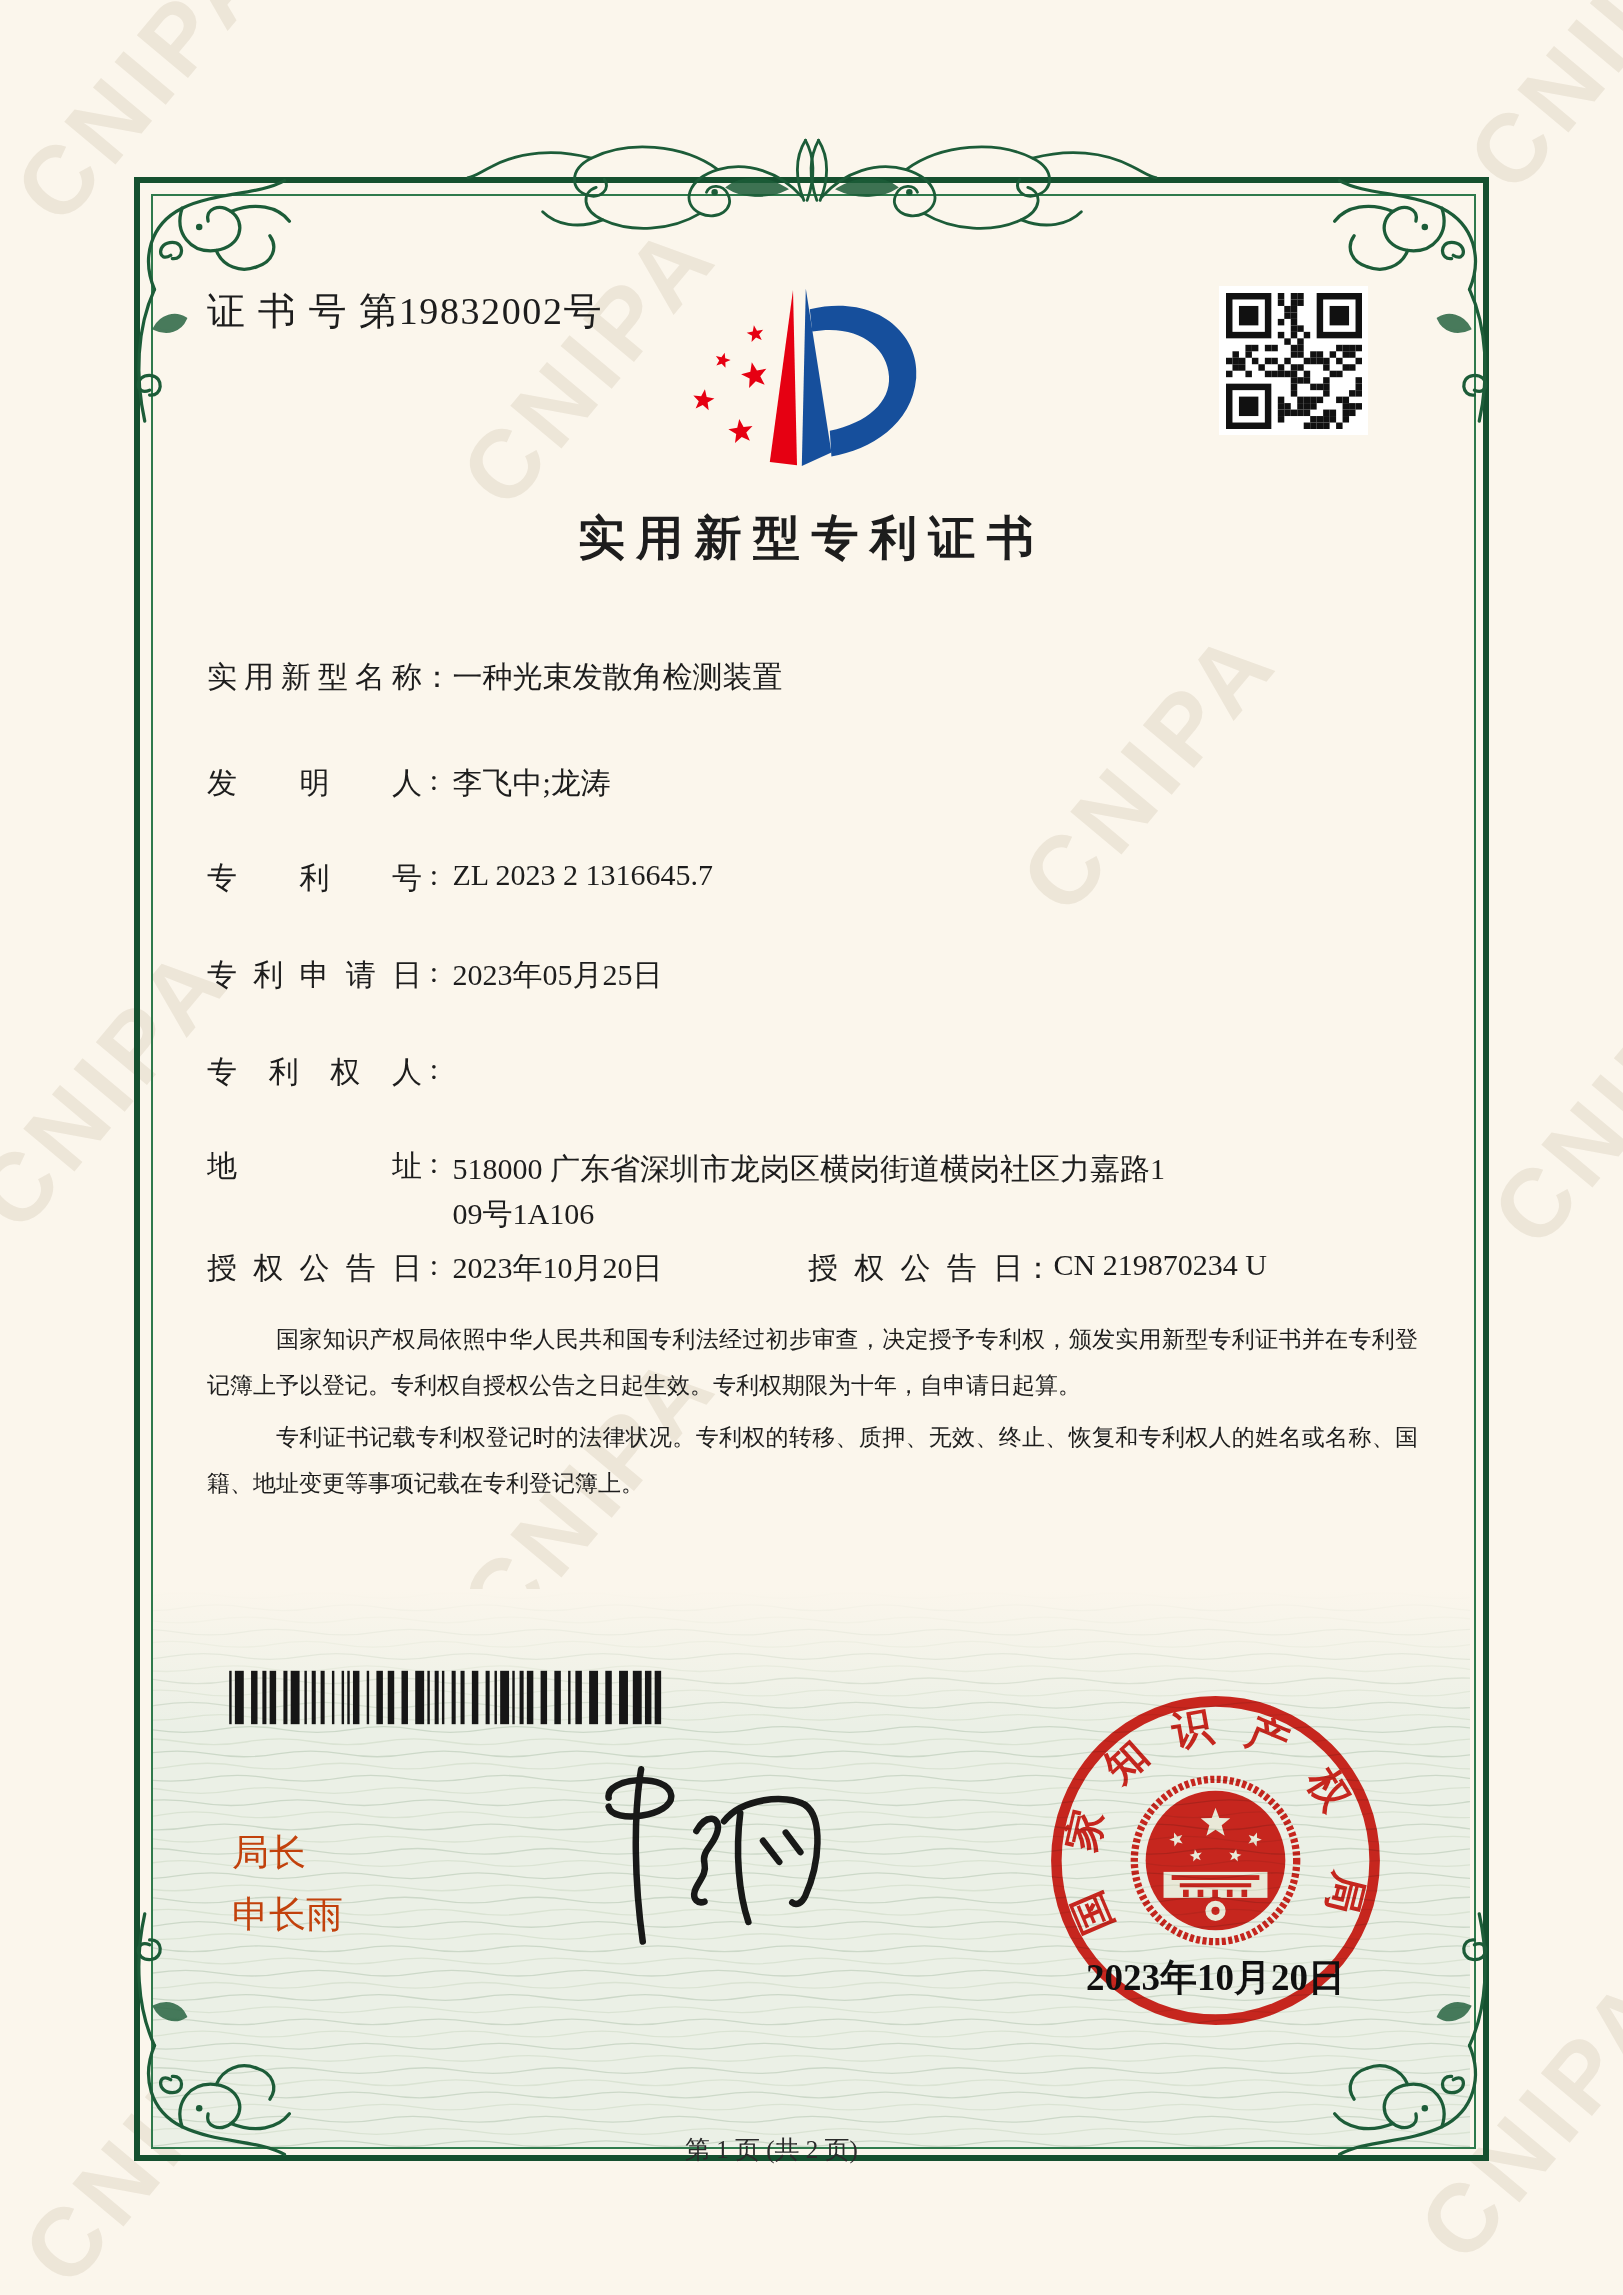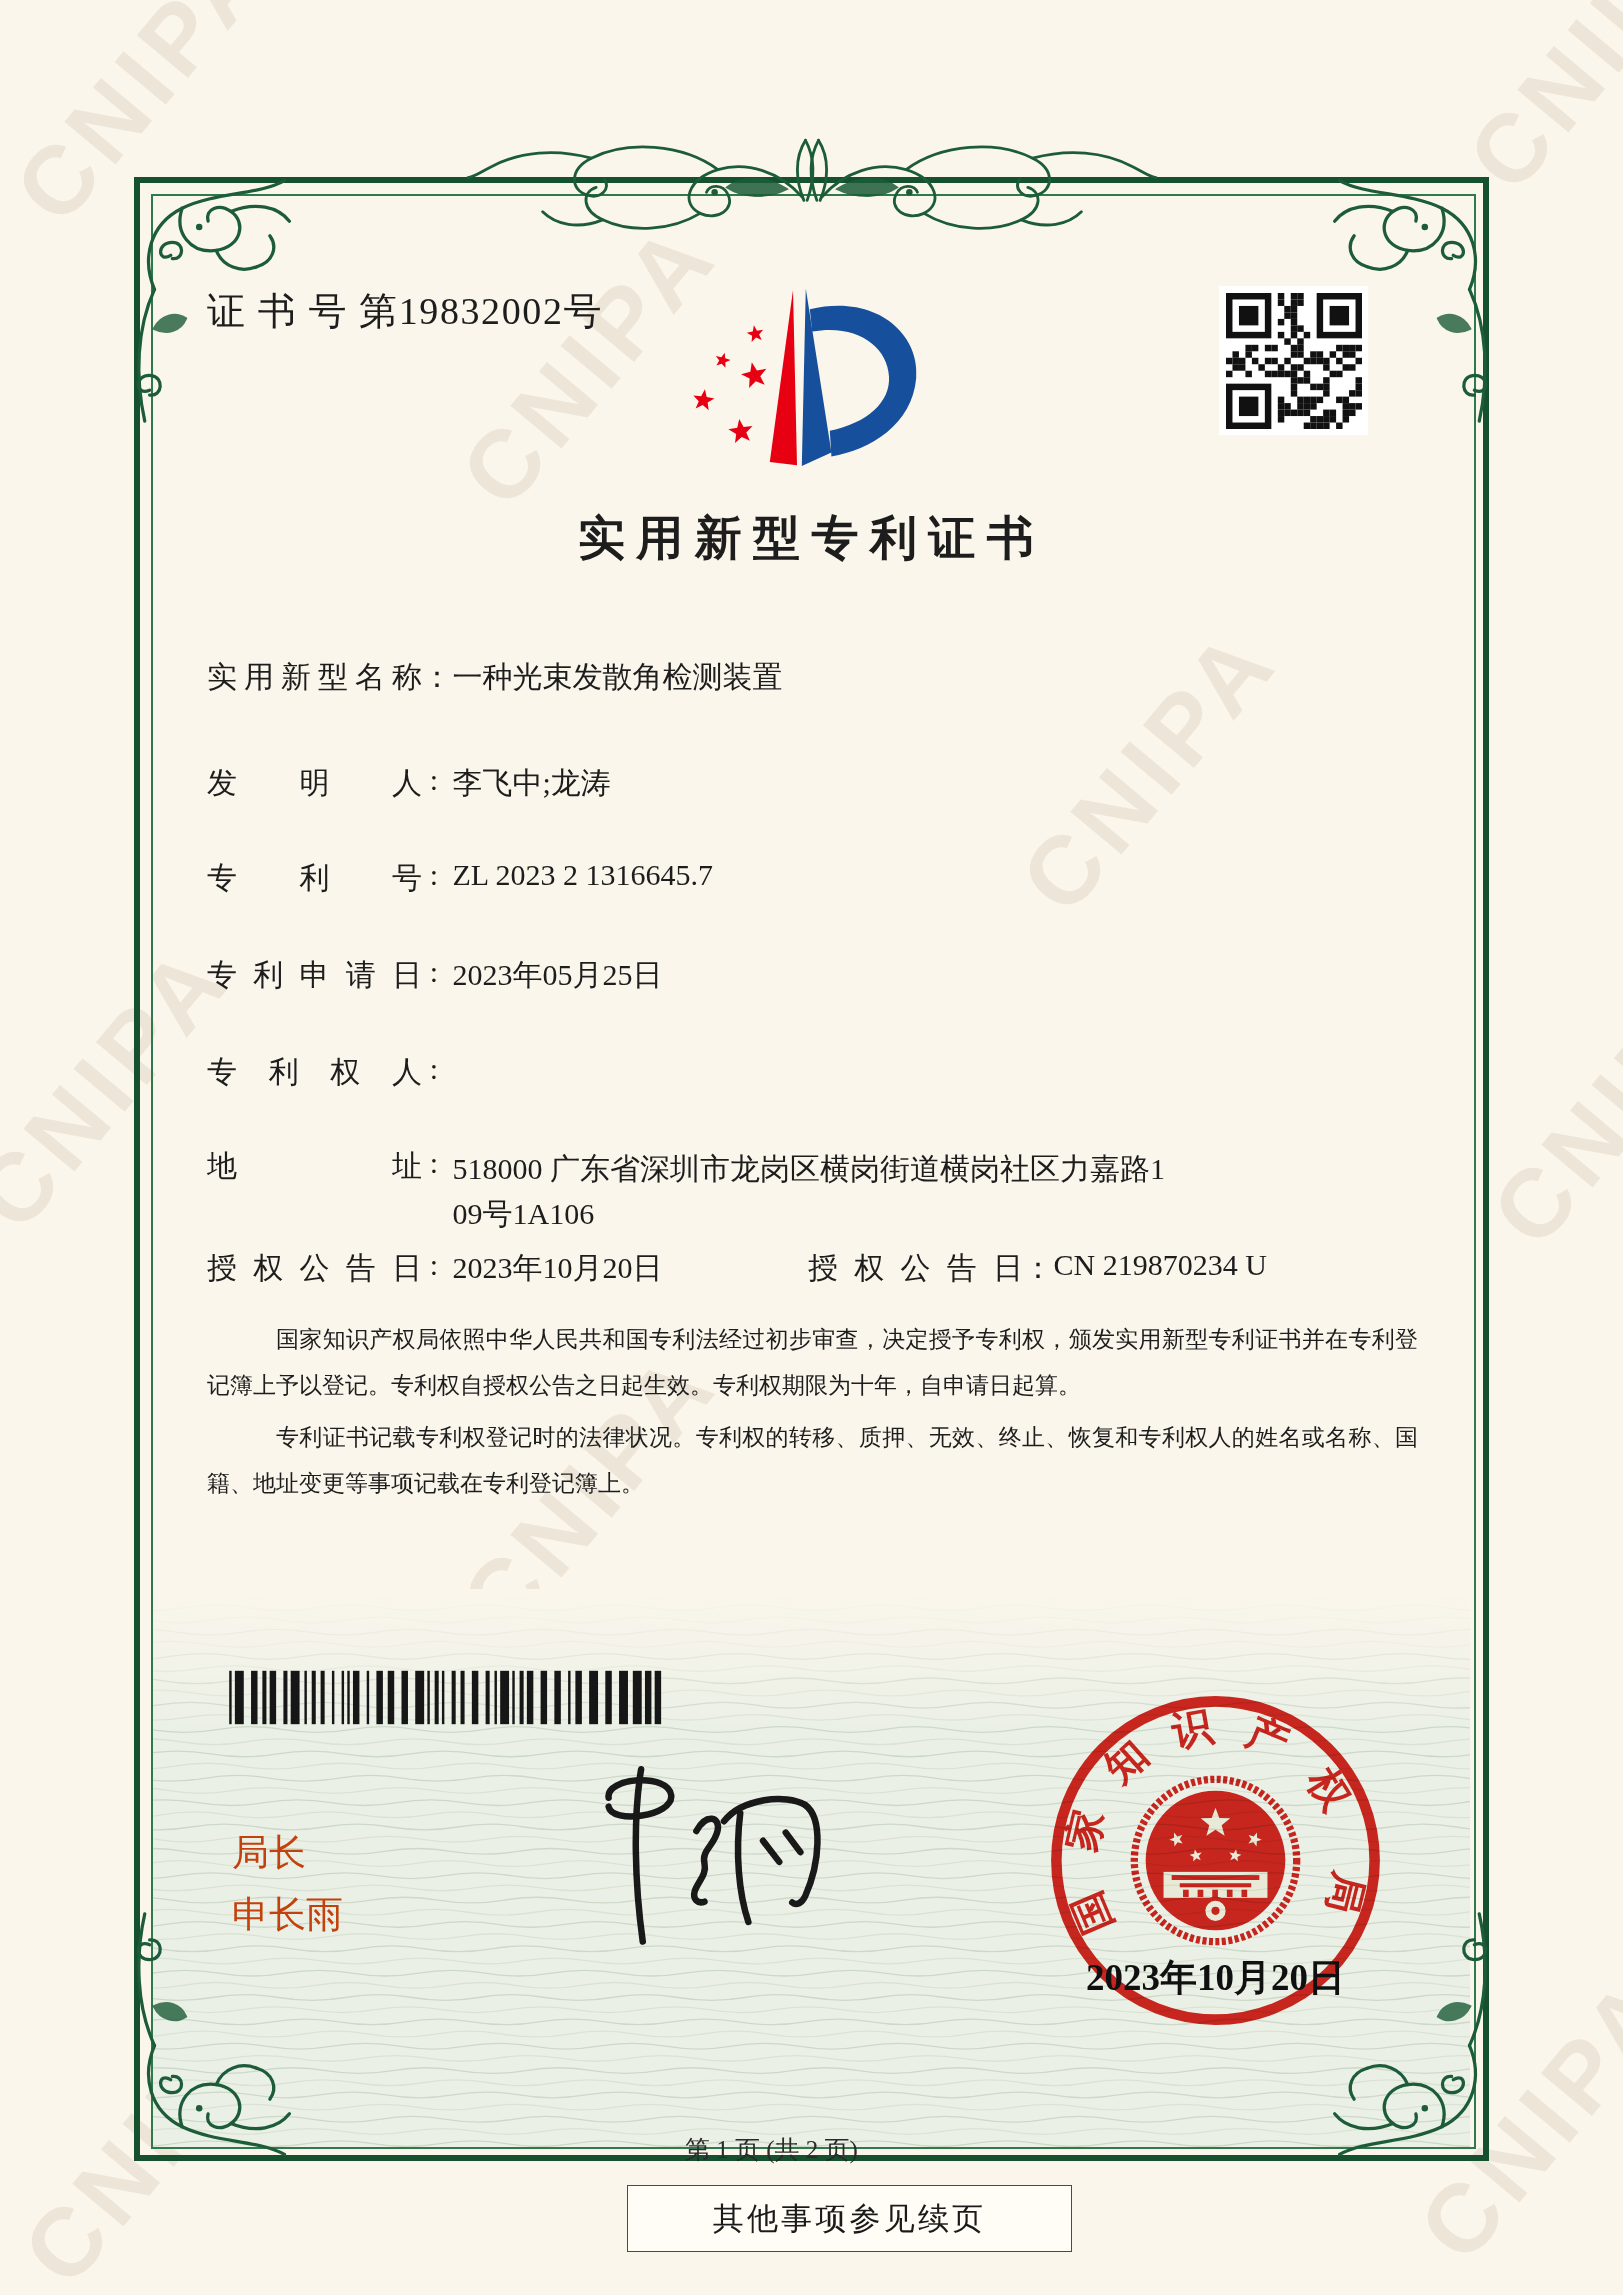--- a/index.html
+++ b/index.html
@@ -456,18 +456,15 @@
         <rect x="14" y="36" width="7" height="9" fill="#d61f17"></rect>
         <rect x="32" y="36" width="7" height="9" fill="#d61f17"></rect>
         <circle cy="62" r="15" fill="#fdf8f0" stroke="#d61f17" stroke-width="5"></circle>
         <circle cy="62" r="5" fill="#d61f17"></circle>
       </g>
     </g>
   </svg>
   <div class="seal-date">2023年10月20日</div>
 
   <div class="page-num">第 1 页 (共 2 页)</div>
-  <div class="note-box">
-    <span>其他事项参见续页</span>
-  </div>
 
 </div>
 
 
 </body></html>

